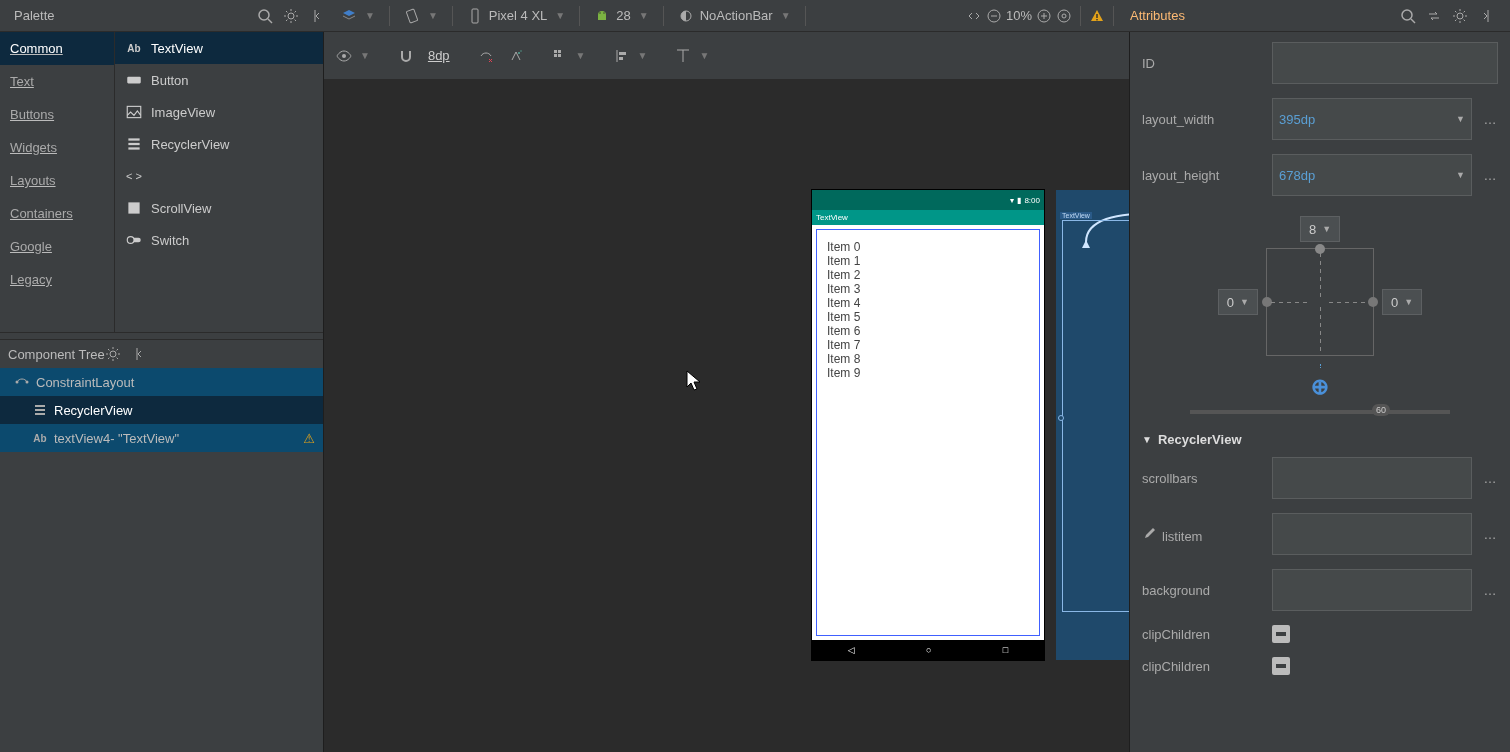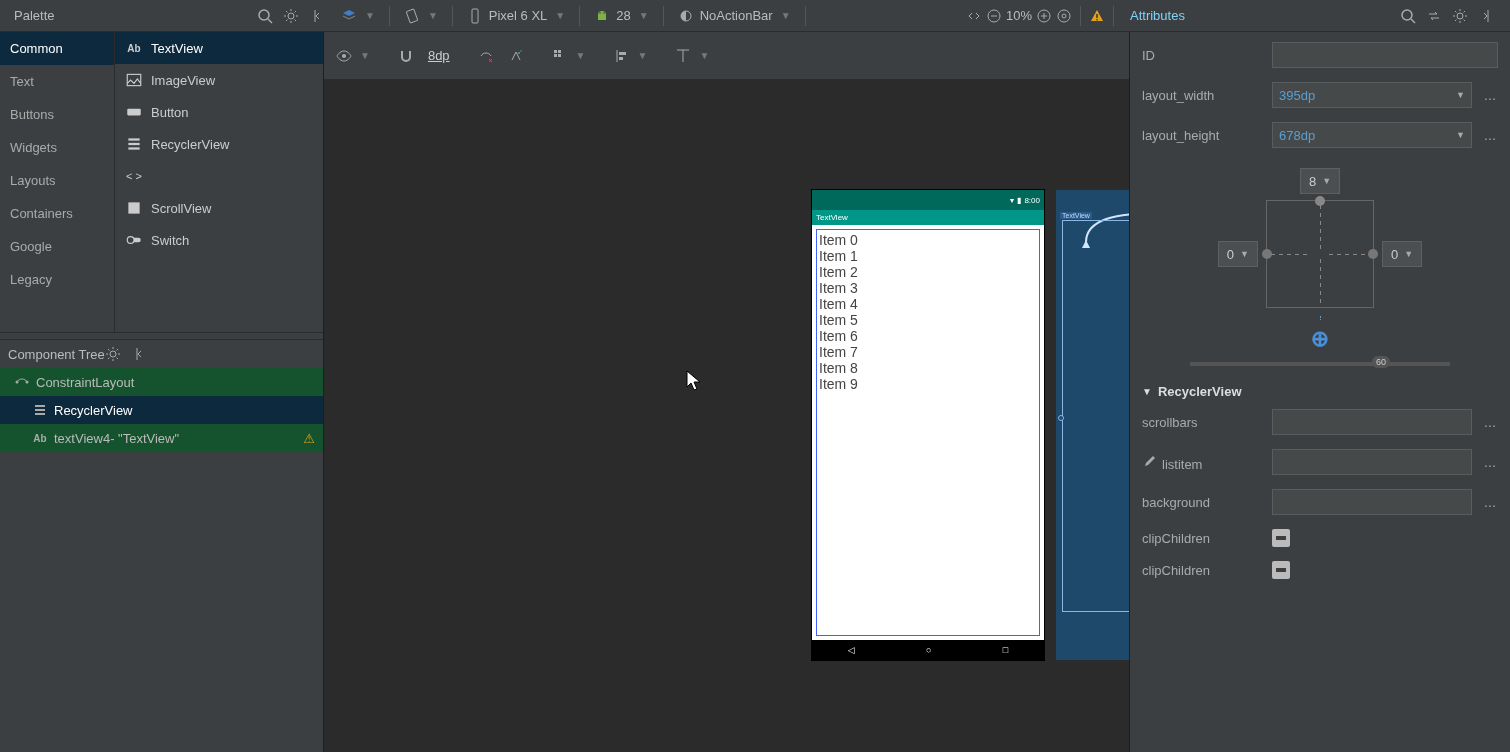--- a/index.html
+++ b/index.html
@@ -28,67 +28,67 @@
 .toolbar .tb-segment { display: flex; align-items: center; gap: 6px; padding: 0 6px; height: 100%; }
 .toolbar .sep { width: 1px; height: 20px; background: #555; margin: 0 4px; }
 .tb-text { color: #bbbbbb; }
 .tb-dd { color: #777; font-size: 10px; margin-left: 2px; }
 .tb-left { width: 323px; display: flex; align-items: center; justify-content: space-between; padding: 0 6px; }
 .tb-left-title { color: #bbbbbb; }
 .tb-icons { display: flex; align-items: center; gap: 10px; }
 .ico { width: 16px; height: 16px; display: inline-flex; align-items: center; justify-content: center; color: #aaa; }
 .ico svg { width: 16px; height: 16px; }
 .attr-header { width: 380px; display: flex; align-items: center; justify-content: space-between; padding: 0 8px; }
-.attr-title { color: #7dd3fc; }
+.attr-title { color: #fdba74; }
 
 
 .main { flex: 1; display: flex; min-height: 0; }
 
 
 .palette {
   width: 323px;
   display: flex;
   flex-direction: column;
   background: #3c3f41;
 }
 .palette-body { flex: 1; display: flex; min-height: 0; }
-.pal-cats { width: 115px; background: #3c3f41; border-right: 1px solid #2b2b2b; }
+.pal-cats { width: 115px; background: #3c3f41; border-right: 1px solid #2b2b2b; text-decoration: underline; }
 .pal-cat { padding: 9px 10px; color: #aaa; cursor: pointer; }
 .pal-cat.selected { background: #2f65ca22; color: #fff; background: #0d293e; }
 .pal-items { flex: 1; background: #3c3f41; }
 .pal-item { padding: 7px 10px; display: flex; align-items: center; gap: 8px; cursor: pointer; color: #ccc; }
 .pal-item.selected { background: #0d293e; color: #fff; }
 .pal-item .pi-ico { width: 18px; height: 18px; display: inline-flex; align-items: center; justify-content: center; color: #ccc; }
 
 .resizer { height: 8px; background: #3c3f41; text-align: center; color: #666; font-size: 9px; letter-spacing: 2px; border-top: 1px solid #2b2b2b; border-bottom: 1px solid #2b2b2b; cursor: row-resize; }
 
 
 .tree-header { height: 28px; display: flex; align-items: center; padding: 0 8px; background: #3c3f41; }
-.tree-body { background: #14532d; }
+.tree-body { background: #0c4a6e; }
 .tree-row { display: flex; align-items: center; gap: 6px; padding: 6px 8px; cursor: pointer; }
 .tree-row.selected { background: #0d293e; color: #fff; }
 .tree-row .ind { display: inline-block; }
 .tree-row .warn { margin-left: auto; color: #e3a21a; }
 
 
 .canvas-wrap { flex: 1; display: flex; flex-direction: column; background: #2b2b2b; border-left: 1px solid #1e1e1e; border-right: 1px solid #1e1e1e; }
 .design-toolbar { height: 48px; background: #3c3f41; border-bottom: 1px solid #2b2b2b; display: flex; align-items: center; gap: 14px; padding: 0 12px; }
 .design-toolbar .grp { display: flex; align-items: center; gap: 6px; }
 .eight { text-decoration: underline; color: #ccc; }
 .canvas { flex: 1; position: relative; background: #2b2b2b; overflow: hidden; }
 
 .device {
   position: absolute; left: 488px; top: 110px;
   width: 232px; height: 470px; background: #fff;
   box-shadow: 0 0 0 1px #000;
 }
 .device .statusbar { height: 20px; background: #00695c; color: #fff; display: flex; align-items: center; justify-content: flex-end; font-size: 8px; padding: 0 4px; gap: 3px; }
 .device .appbar { height: 15px; background: #009688; color: #fff; font-size: 8px; display: flex; align-items: center; padding: 0 4px; }
 .device .content { position: relative; height: 415px; background: #fff; }
-.device .recycler { position: absolute; left: 4px; top: 4px; right: 4px; bottom: 4px; border: 1px solid #4060ff; font-size: 14px; color: #444; padding: 2px; }
+.device .recycler { position: absolute; left: 4px; top: 4px; right: 4px; bottom: 4px; border: 1px solid #4060ff; font-size: 12px; color: #444; padding: 10px; }
 .device .navbar { height: 20px; background: #000; display: flex; align-items: center; justify-content: space-around; color: #fff; }
 .device .navbar span { font-size: 9px; }
 
 .blueprint {
   position: absolute; left: 732px; top: 110px;
   width: 232px; height: 470px; background: #1f496b;
 }
 .blueprint .bp-inner {
   position: absolute; left: 6px; top: 30px; right: 6px; bottom: 48px;
   border: 1px solid #8ab7e6;
@@ -102,21 +102,21 @@
 .blueprint .bp-curve { position: absolute; left: 6px; top: 18px; width: 80px; height: 40px; }
 
 .cursor { position: absolute; left: 362px; top: 290px; color: #fff; pointer-events: none; }
 .cursor svg { width: 18px; height: 22px; }
 
 
 .attrs { width: 380px; background: #3c3f41; display: flex; flex-direction: column; overflow: hidden; }
 .attr-body { padding: 10px 12px; overflow-y: auto; flex: 1; }
 .attr-row { display: flex; align-items: center; gap: 10px; margin-bottom: 14px; }
 .attr-row .lbl { width: 120px; color: #aaa; }
-.attr-input { flex: 1; height: 26px; background: #45494a; border: 1px solid #5a5d5e; color: #5a9fd4; padding: 0 6px; display: flex; align-items: center; justify-content: space-between; }
+.attr-input { flex: 1; height: 42px; background: #45494a; border: 1px solid #5a5d5e; color: #5a9fd4; padding: 0 6px; display: flex; align-items: center; justify-content: space-between; }
 .attr-input.empty { color: #888; }
 .attr-input .dd { color: #aaa; font-size: 9px; }
 .more { width: 16px; text-align: center; color: #aaa; cursor: pointer; }
 
 .constraint-box { display: flex; flex-direction: column; align-items: center; margin: 20px 0 8px; }
 .cb-row { display: flex; align-items: center; gap: 8px; }
 .cb-chip { height: 26px; background: #4b4f51; border: 1px solid #5d6062; color: #ccc; padding: 0 8px; display: flex; align-items: center; gap: 6px; }
 .cb-chip .dd { font-size: 9px; color: #aaa; }
 .cb-center { width: 108px; height: 108px; border: 1px solid #666; position: relative; margin: 6px 0; }
 .cb-center .spring-v { position: absolute; left: 50%; width: 1px; background: repeating-linear-gradient(#888 0 4px, transparent 4px 8px); }
@@ -181,21 +181,21 @@
     <span class="tb-dd">▼</span>
   </div>
   <div class="sep"></div>
 
   <div class="tb-segment">
     <span class="ico">
         <svg viewBox="0 0 16 16">
           <rect x="5" y="1" width="6" height="14" rx="1" fill="none" stroke="currentColor"></rect>
         </svg>
       </span>
-    <span class="tb-text">Pixel 6 XL</span>
+    <span class="tb-text">Pixel 4 XL</span>
     <span class="tb-dd">▼</span>
   </div>
   <div class="sep"></div>
 
   <div class="tb-segment">
     <span class="ico">
         <svg viewBox="0 0 16 16">
           <path d="M4 7a4 4 0 018 0v5H4z" fill="#7cb342"></path>
           <circle cx="6" cy="5" r="0.7" fill="#2b2b2b"></circle>
           <circle cx="10" cy="5" r="0.7" fill="#2b2b2b"></circle>
@@ -301,33 +301,33 @@
       <div class="pal-items" id="pal-items">
           <div class="pal-item selected">
             <span class="pi-ico">
               <span style="font-size:10px;font-weight:bold">Ab</span>
             </span>
             <span>TextView</span>
           </div>
           <div class="pal-item">
             <span class="pi-ico">
               <svg viewBox="0 0 16 16">
+                <rect x="2" y="5" width="12" height="6" rx="1" fill="currentColor"></rect>
+              </svg>
+            </span>
+            <span>Button</span>
+          </div>
+          <div class="pal-item">
+            <span class="pi-ico">
+              <svg viewBox="0 0 16 16">
                 <rect x="2" y="3" width="12" height="10" fill="none" stroke="currentColor"></rect>
                 <path d="M2 11l3-3 3 3 3-4 3 4" fill="none" stroke="currentColor"></path>
               </svg>
             </span>
             <span>ImageView</span>
-          </div>
-          <div class="pal-item">
-            <span class="pi-ico">
-              <svg viewBox="0 0 16 16">
-                <rect x="2" y="5" width="12" height="6" rx="1" fill="currentColor"></rect>
-              </svg>
-            </span>
-            <span>Button</span>
           </div>
           <div class="pal-item">
             <span class="pi-ico">
               <svg viewBox="0 0 16 16">
                 <line x1="3" y1="4" x2="13" y2="4" stroke="currentColor" stroke-width="2"></line>
                 <line x1="3" y1="8" x2="13" y2="8" stroke="currentColor" stroke-width="2"></line>
                 <line x1="3" y1="12" x2="13" y2="12" stroke="currentColor" stroke-width="2"></line>
               </svg>
             </span>
             <span>RecyclerView</span>

